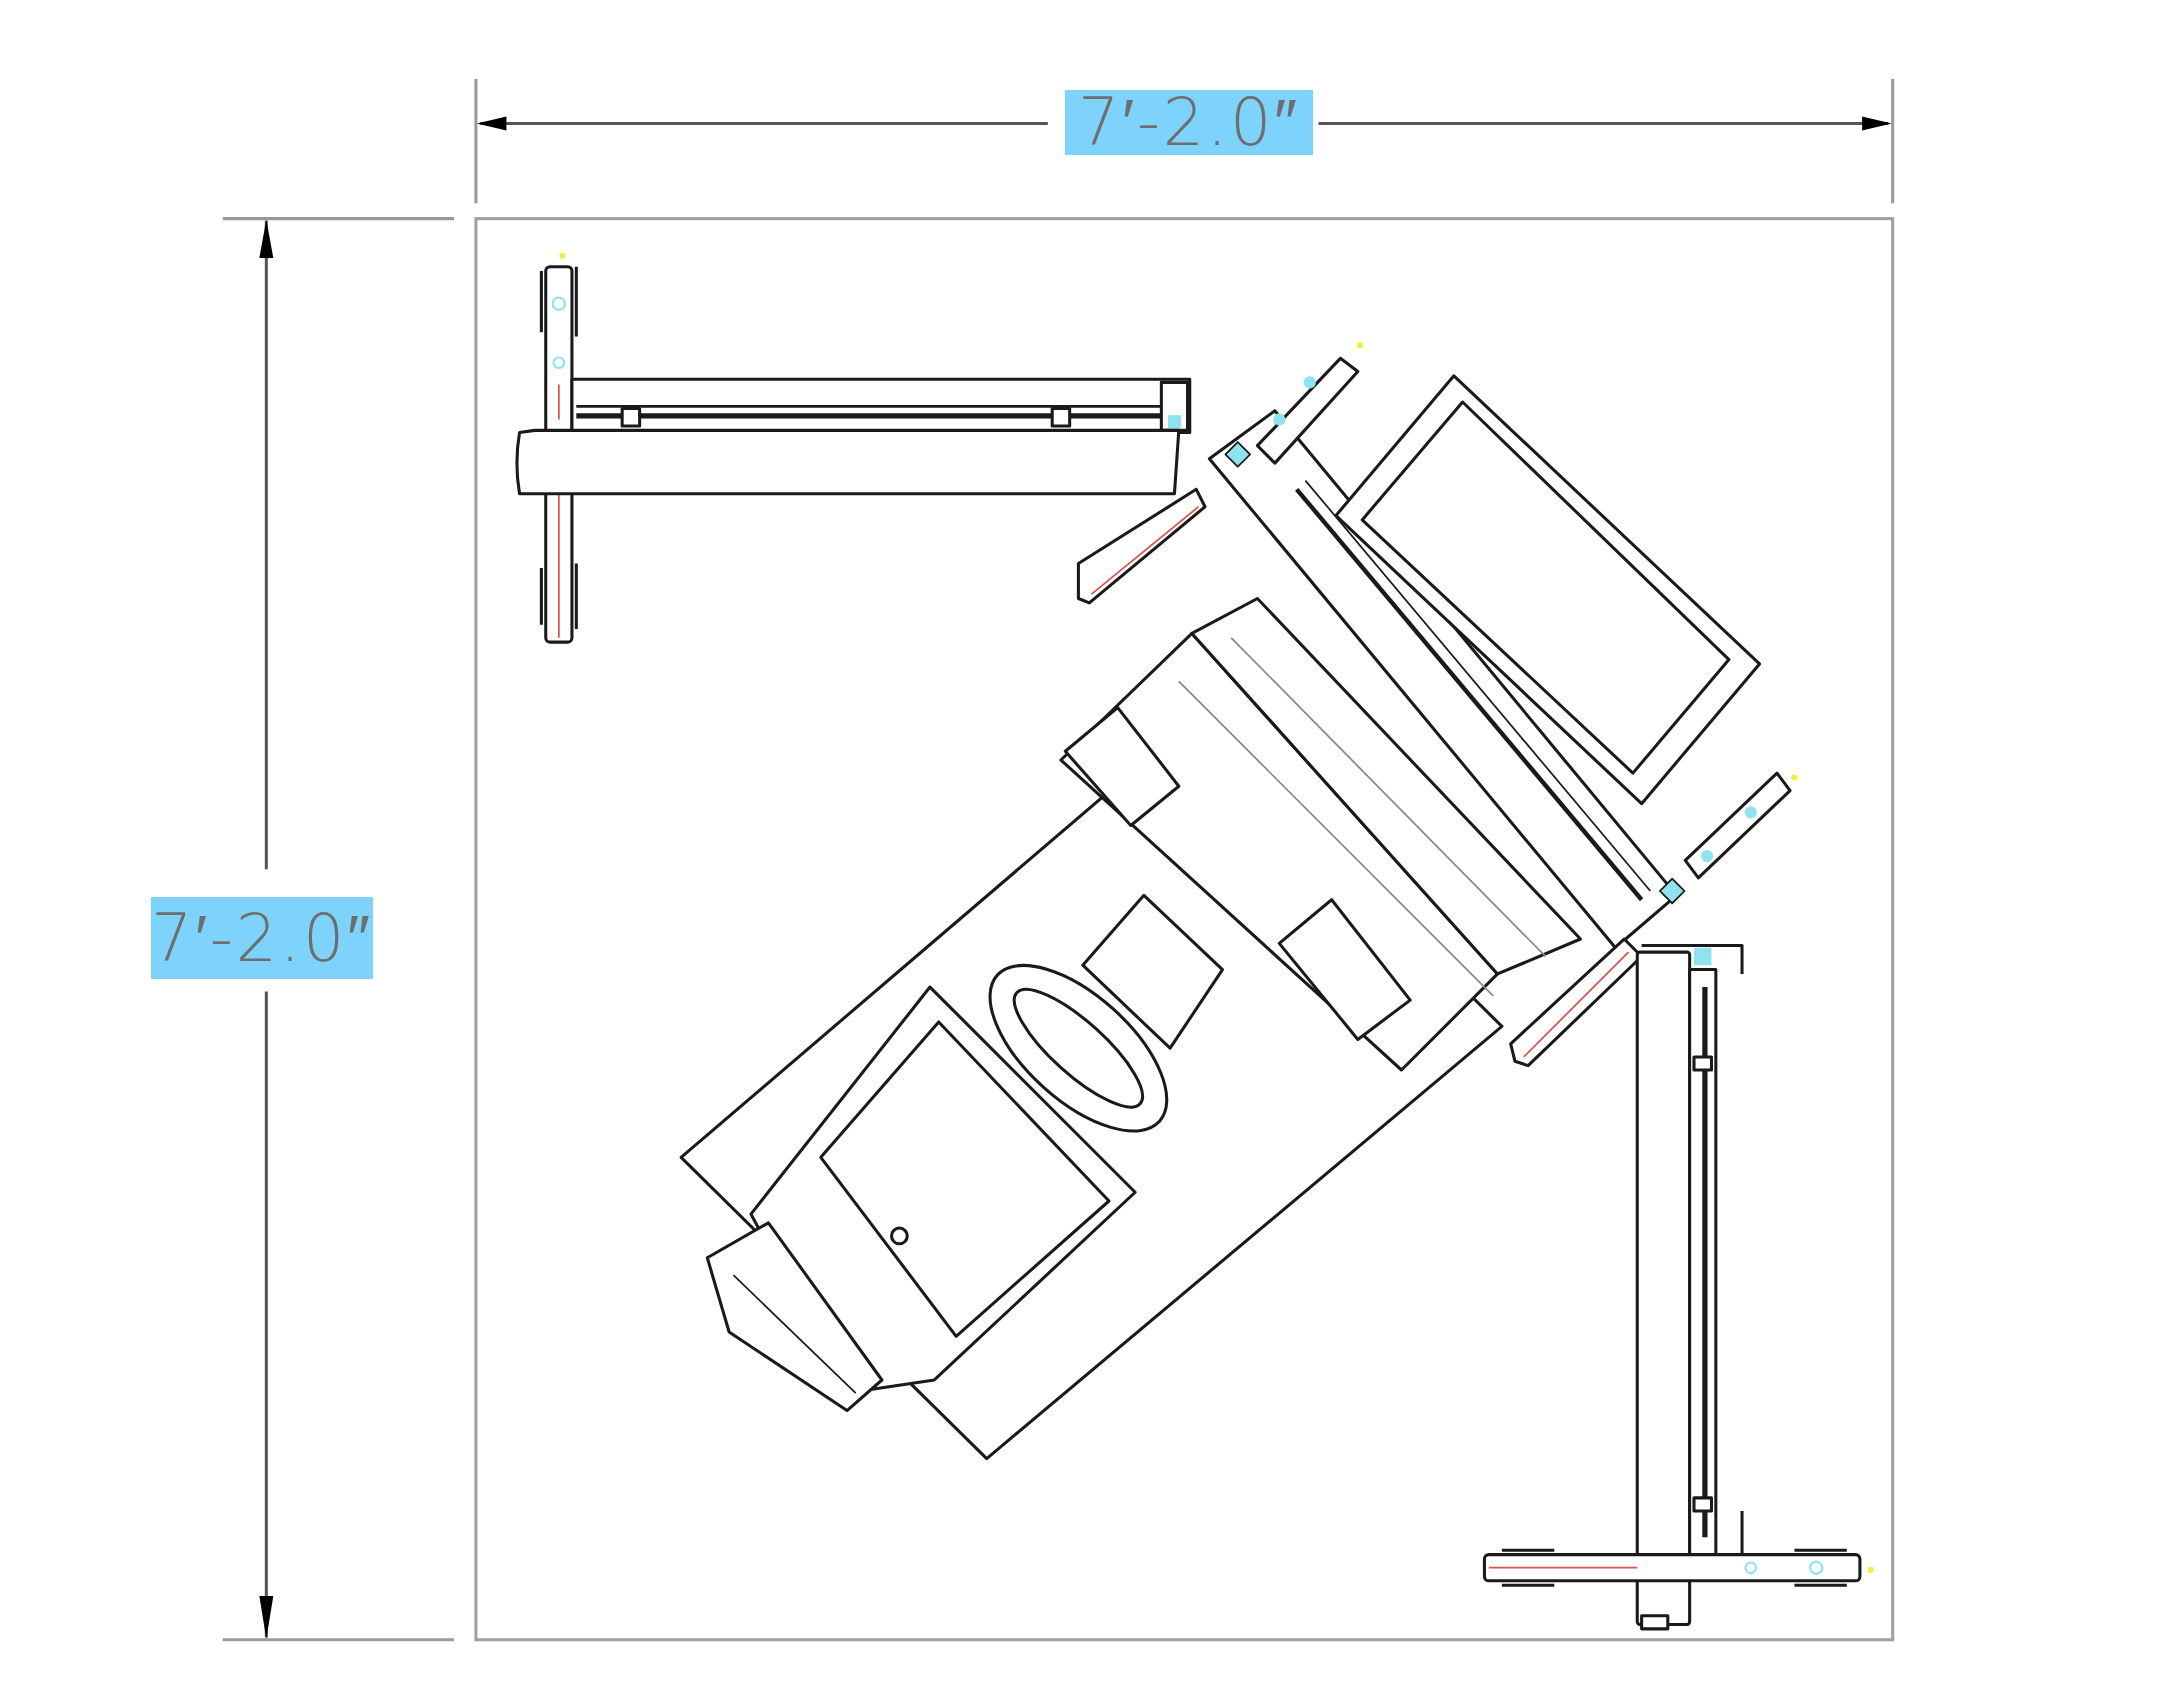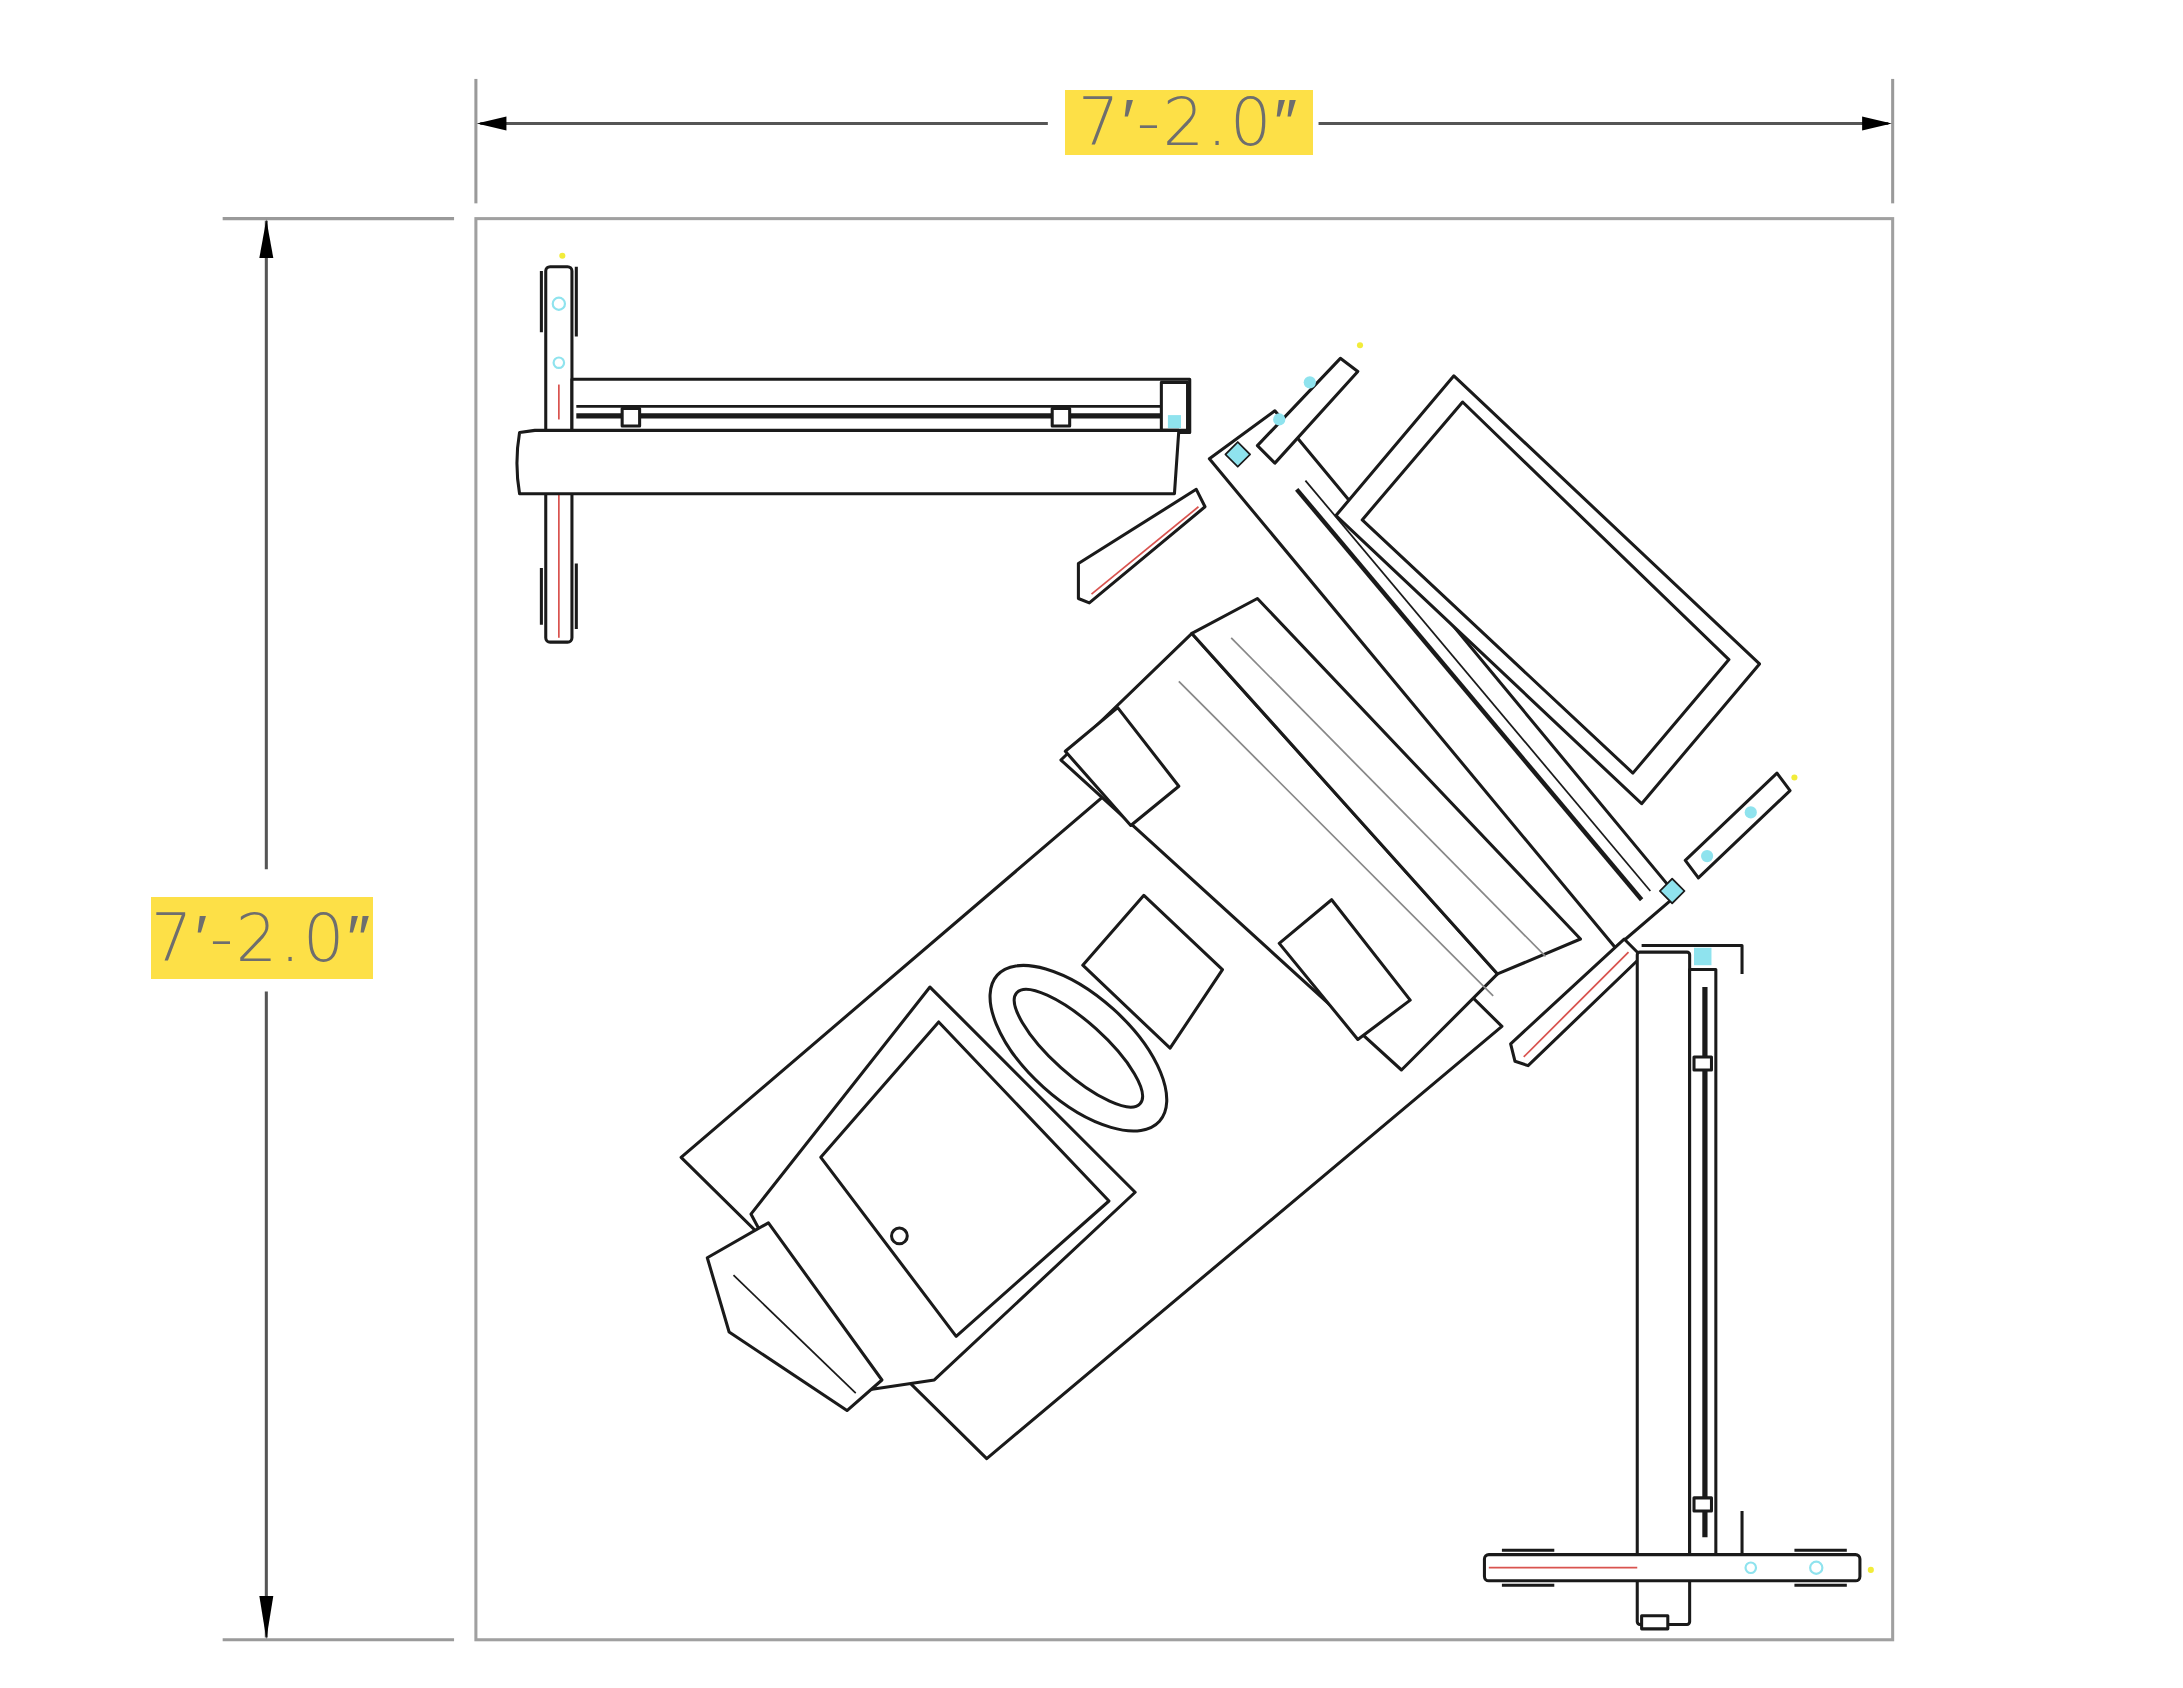--- a/index.html
+++ b/index.html
@@ -5,21 +5,21 @@
   html, body { margin: 0; padding: 0; background: #ffffff; }
   body { width: 2183px; height: 1689px; position: relative; overflow: hidden; }
   #stage { position: absolute; left: 0; top: 0; width: 2183px; height: 1689px; }
   .dim-label {
     position: absolute;
     font-family: "DejaVu Sans", sans-serif;
     font-weight: 300;
     color: #6e6e6e;
     font-size: 65px;
     letter-spacing: 2.6px;
-    background: #fde047;
+    background: #7dd3fc;
     line-height: 1;
     white-space: nowrap;
   }
   #dim-top-label { left: 1065px; top: 90px; padding: 0 13px; }
   #dim-left-label { left: 151px; top: 897px; padding: 8.7px 0; }
 </style>
 </head>
 <body>
 
 <div id="stage">

